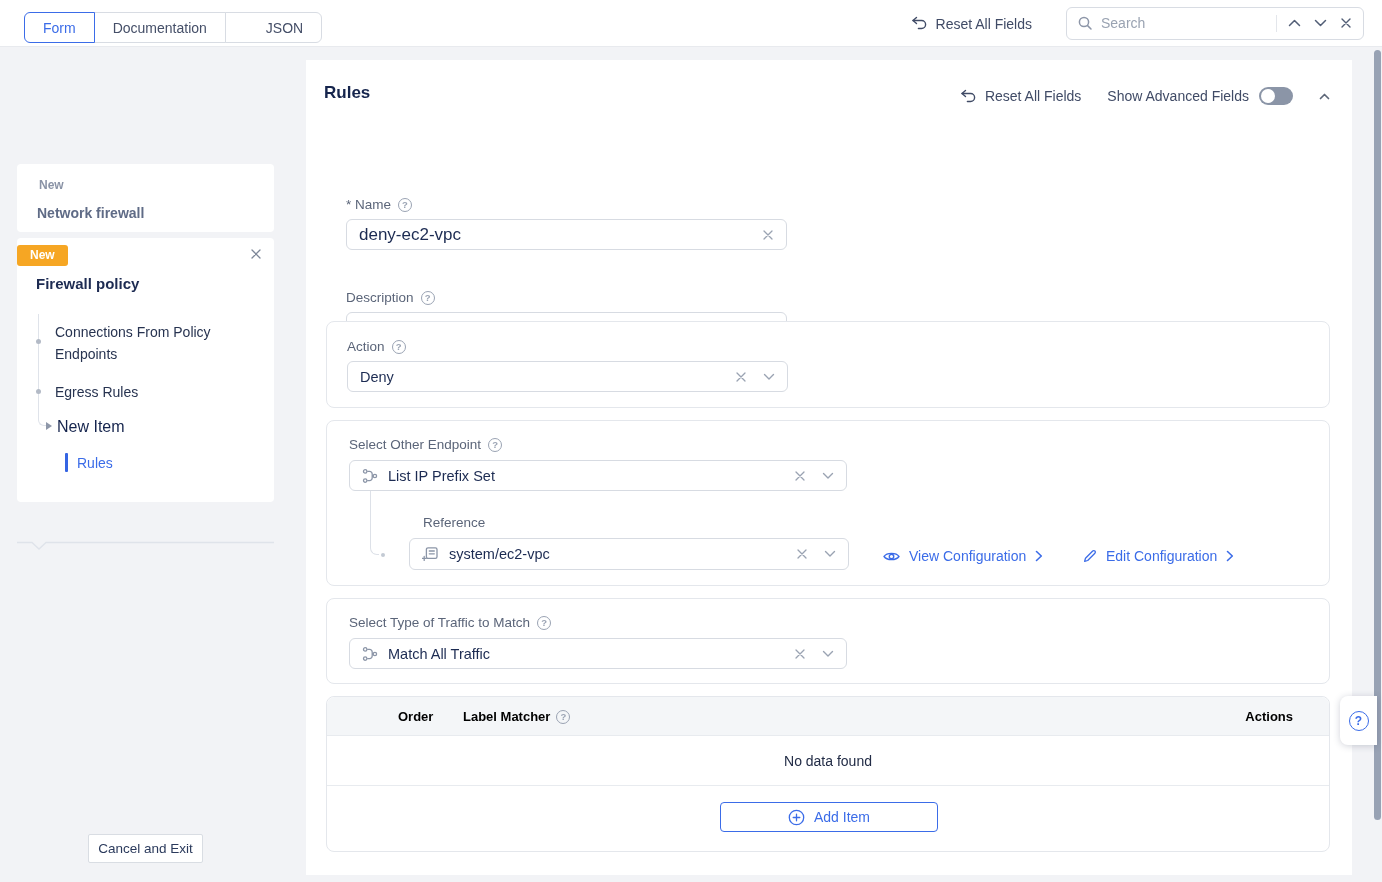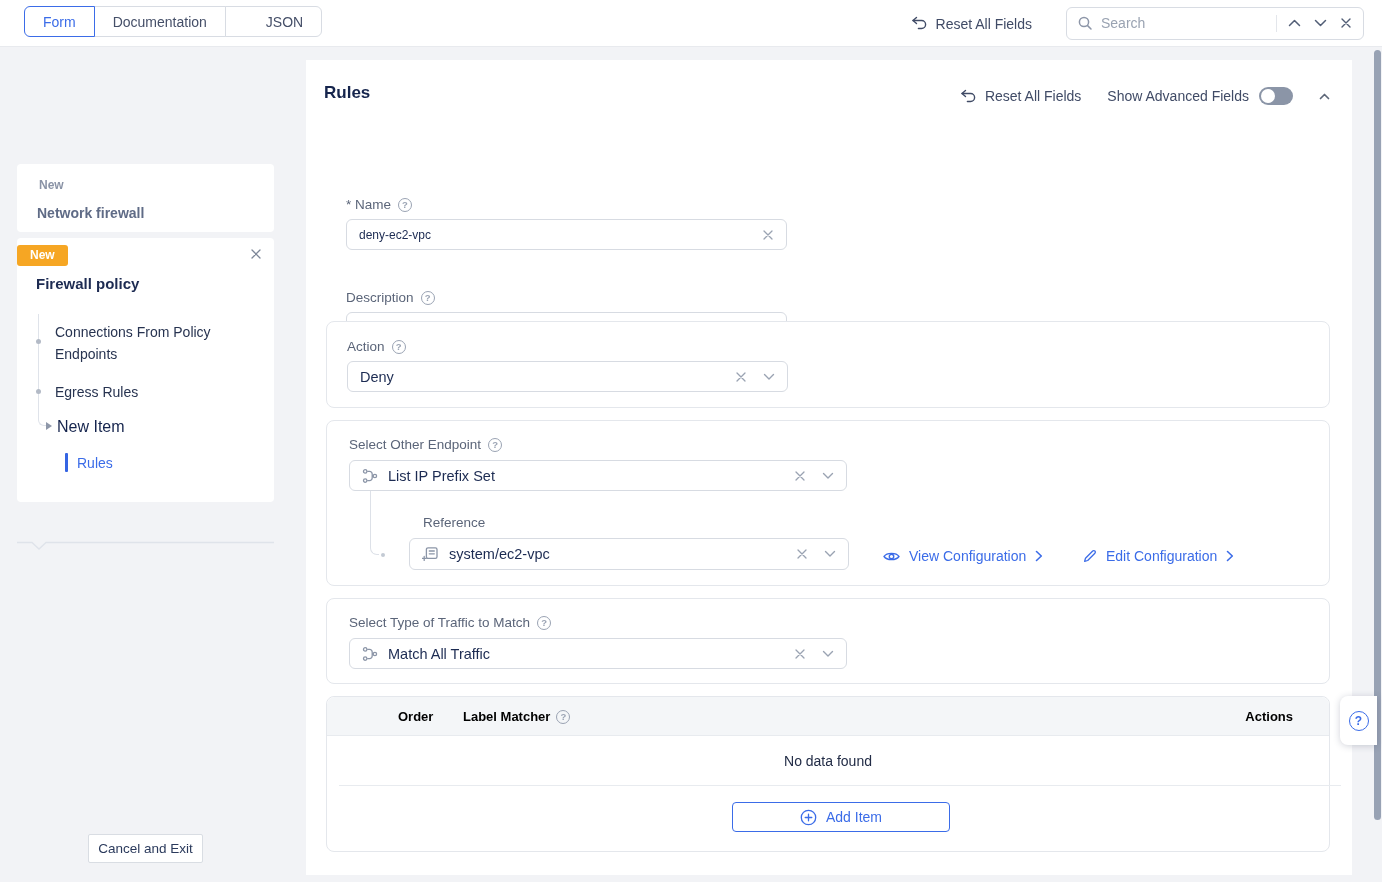--- a/index.html
+++ b/index.html
@@ -4,21 +4,21 @@
 <style>
   * { margin:0; padding:0; box-sizing:border-box; }
   body { background:#e9ebef; font-family:"Liberation Sans", sans-serif; }
   .canvas { position:relative; width:1382px; height:882px; background:#f2f3f6; overflow:hidden;
             font-family:"Liberation Sans", sans-serif; color:#1c2b52; }
   .abs { position:absolute; }
 
   
   .topbar { position:absolute; top:0; left:0; width:1382px; height:47px; background:#fff;
             border-bottom:1px solid #e8eaee; }
-  .tabs { position:absolute; left:24px; top:6px; display:flex; }
+  .tabs { position:absolute; left:24px; top:12px; display:flex; }
   .tab { height:31px; background:#fff; border:1px solid #d8dce3; color:#454f68; font-size:14px;
          font-family:inherit; padding:0 18px; cursor:pointer; position:relative; }
   .tab + .tab { margin-left:-1px; }
   .tab.first { border-radius:6px 0 0 6px; }
   .tab.last { border-radius:0 6px 6px 0;padding-left:40px; }
   .tab.active { border:1px solid #3b6ce8; color:#3b6ce8; z-index:2; border-radius:6px 0 0 6px; }
   .topbar-right { position:absolute; right:18px; top:0; height:47px; display:flex; align-items:center; gap:34px; }
   .reset-btn { display:flex; align-items:center; gap:8px; background:none; border:none; cursor:pointer;
                color:#404b66; font-size:14px; font-family:inherit; }
   .searchbox { width:298px; height:33px; border:1px solid #d8dce3; border-radius:6px; background:#fff;
@@ -60,41 +60,41 @@
   .toggle .knob { position:absolute; left:2px; top:2px; width:14px; height:14px; border-radius:50%; background:#fff; }
   .caret-btn { background:none; border:none; cursor:pointer; color:#5d6778; display:flex; align-items:center; }
 
   .fld-label { position:absolute; display:flex; align-items:center; gap:7px; font-size:13.5px; color:#5b6579; }
   .help-ic { width:14px; height:14px; border:1px solid #9aa3b3; border-radius:50%; color:#9aa3b3;
              font-size:9.5px; font-weight:bold; display:inline-flex; align-items:center; justify-content:center; flex:none; }
   .help-ic::after { content:"?"; }
   .inp, .sel { position:absolute; height:31px; background:#fff; border:1px solid #d7dbe2; border-radius:6px;
                display:flex; align-items:center; padding:0 12px; font-size:14.5px; color:#1c2b52; }
   .sel { cursor:pointer; }
-  .inp input { border:none; outline:none; flex:1; min-width:0; font-family:inherit; font-size:12px; color:#1c2b52; }
+  .inp input { border:none; outline:none; flex:1; min-width:0; font-family:inherit; font-size:17px; color:#1c2b52; }
   .inp input::placeholder { color:#b7bec9; }
   .val { flex:1; white-space:nowrap; overflow:hidden; }
   .ctl { display:flex; align-items:center; color:#9aa3b2; }
   .ctl-x { margin-right:16px; cursor:pointer; display:flex; }
   .ctl-chev { cursor:pointer; display:flex; }
   .sel-icon { display:flex; margin-right:10px; color:#8b95a7; flex:none; }
 
   .fcard { position:absolute; border:1px solid #e4e7ec; border-radius:8px; background:#fff; }
   .connector { position:absolute; border-left:1.5px solid #dde1e8; border-bottom:1.5px solid #dde1e8;
                border-bottom-left-radius:7px; }
   .conn-dot { position:absolute; width:4px; height:4px; border-radius:50%; background:#c3cad4; }
   .link { position:absolute; display:flex; align-items:center; gap:9px; color:#3b6ce8; font-size:14px; cursor:pointer; }
 
   .tbl-head { position:absolute; left:0; top:0; width:100%; height:39px; background:#f4f6f8;
               border-bottom:1px solid #e8ebef; border-radius:8px 8px 0 0; }
   .th { position:absolute; top:0; height:39px; display:flex; align-items:center; gap:6px;
         font-size:13px; font-weight:bold; color:#000000; }
   .empty-row { position:absolute; left:0; top:39px; width:100%; height:49px; display:flex;
                align-items:center; justify-content:center; font-size:14px; color:#222c46; }
-  .tbl-foot { position:absolute; left:12px; top:88px; width:100%; border-top:1px solid #e8ebef; height:67px; }
+  .tbl-foot { position:absolute; left:0; top:88px; width:100%; border-top:1px solid #e8ebef; height:67px; }
   .add-btn { position:absolute; left:393px; top:16px; width:218px; height:30px; background:#fff;
              border:1px solid #3b6ce8; border-radius:4px; color:#3b6ce8; font-size:14px; font-family:inherit;
              cursor:pointer; display:flex; align-items:center; justify-content:center; gap:9px; }
 
   .scroll-thumb { position:absolute; left:1374px; top:50px; width:7px; height:770px;
                   background:#98a2b4; border-radius:3.5px; }
   .help-float { position:absolute; right:5px; top:696px; width:37px; height:49px; background:#fff;
                 border-radius:8px 0 0 8px; box-shadow:0 1px 7px rgba(40,50,80,.22);
                 display:flex; align-items:center; justify-content:center; cursor:pointer; z-index:5; }
   .qmark { width:20px; height:20px; border:1.6px solid #3b6ce8; border-radius:50%; color:#3b6ce8;

